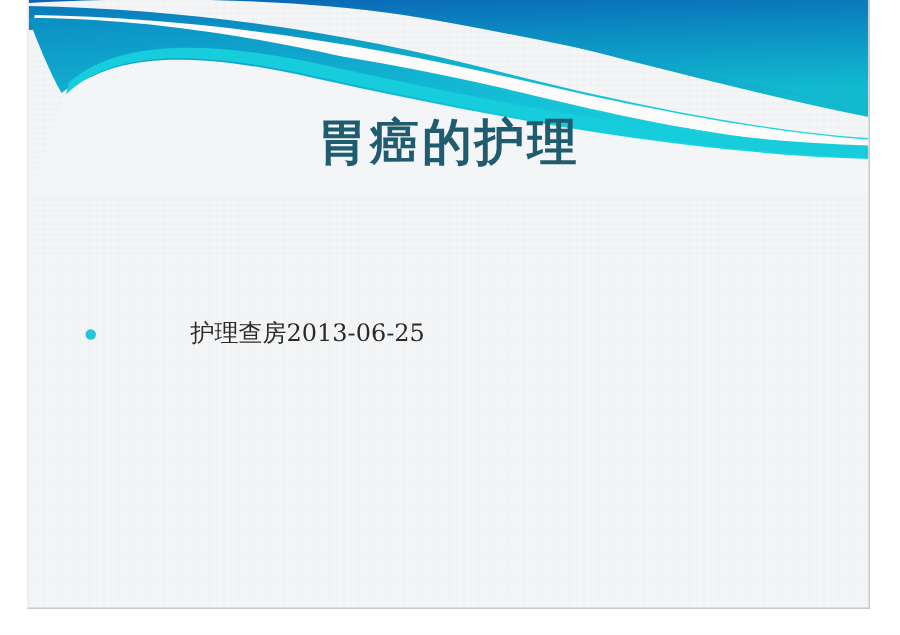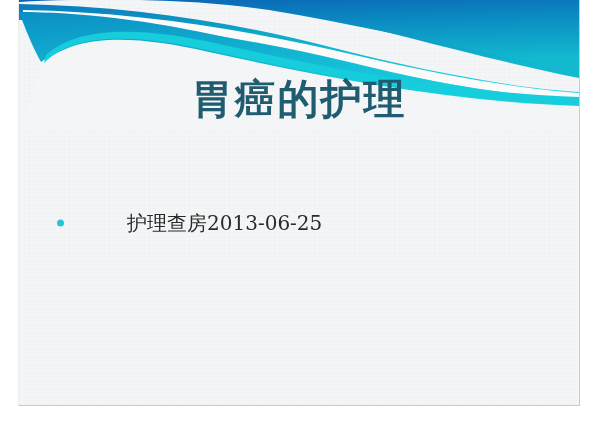--- a/index.html
+++ b/index.html
@@ -69,21 +69,21 @@
   .title-block {
     position: absolute;
     left: 0;
     top: 76px;
     width: 560px;
     text-align: center;
   }
   .slide-title {
     display: inline-block;
     font-family: "DejaVu Serif", "Liberation Serif", serif;
-    font-size: 41px;
+    font-size: 33px;
     font-weight: 700;
     line-height: 1.16;
     color: #1f5c70;
     letter-spacing: 2px;
     white-space: nowrap;
   }
 
   
   .bullet-list {
     position: absolute;
@@ -106,21 +106,21 @@
     top: 50%;
     transform: translateY(-50%);
     width: 7px;
     height: 7px;
     border-radius: 50%;
     background: #25c5d8;
     flex: 0 0 auto;
   }
   .bullet-text {
     font-family: "DejaVu Serif", "Liberation Serif", serif;
-    font-size: 20px;
+    font-size: 16px;
     color: #2a2a2a;
     line-height: 1.3;
     white-space: pre;
   }
   .bullet-text.indent-1 { margin-left: 86px; }
   .bullet-text.indent-2 { margin-left: 300px; }
 
 </style>
 </head>
 <body>

